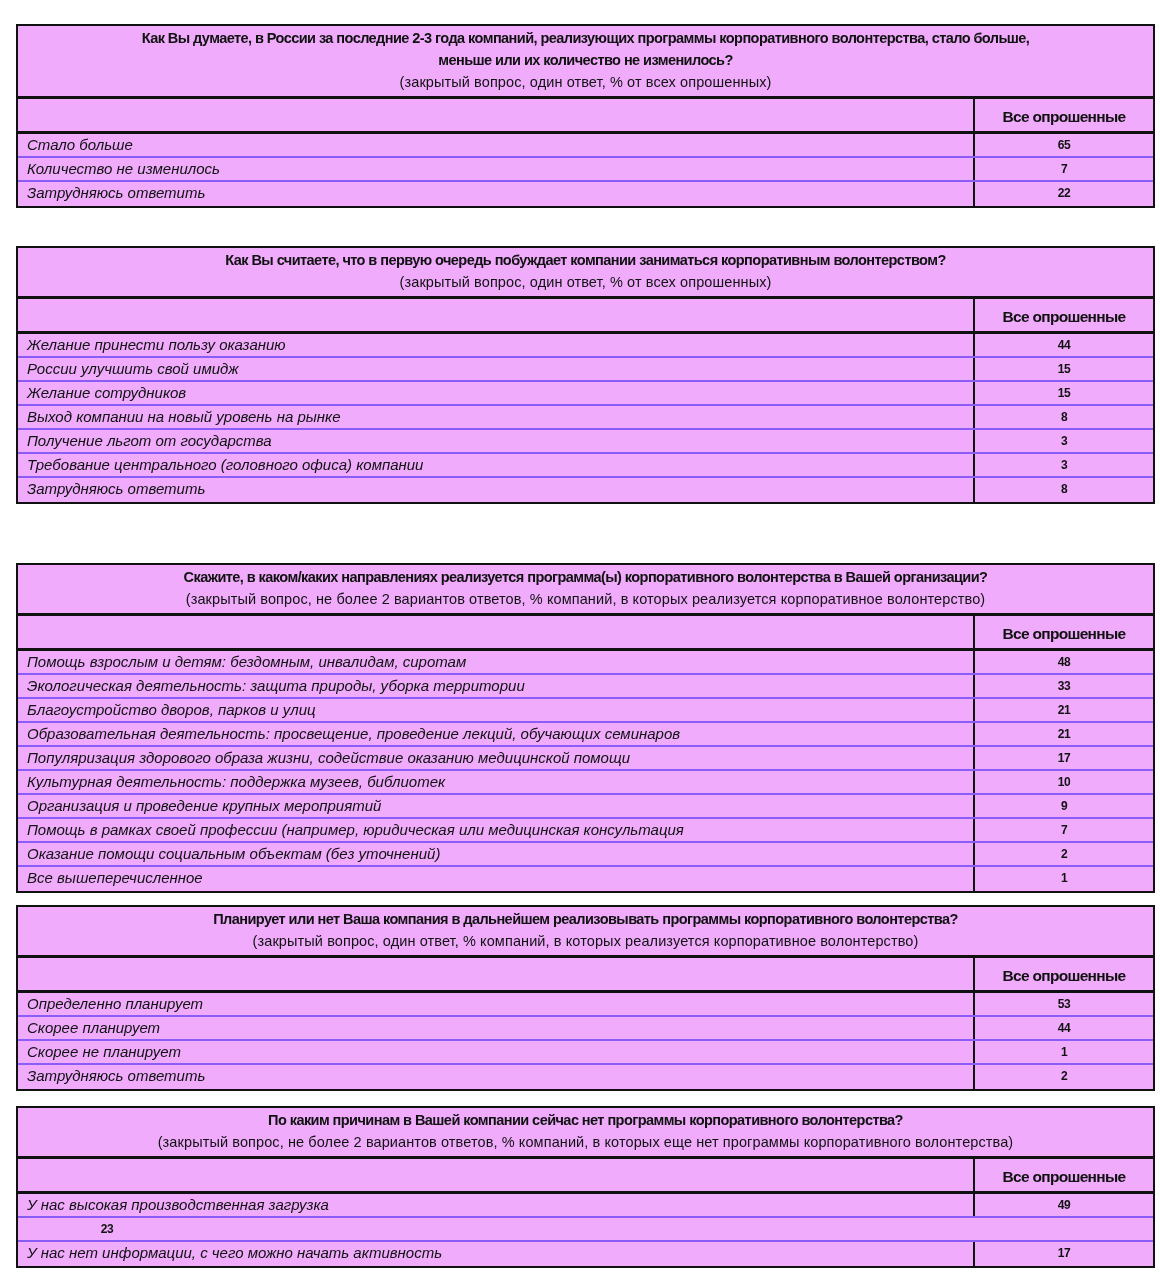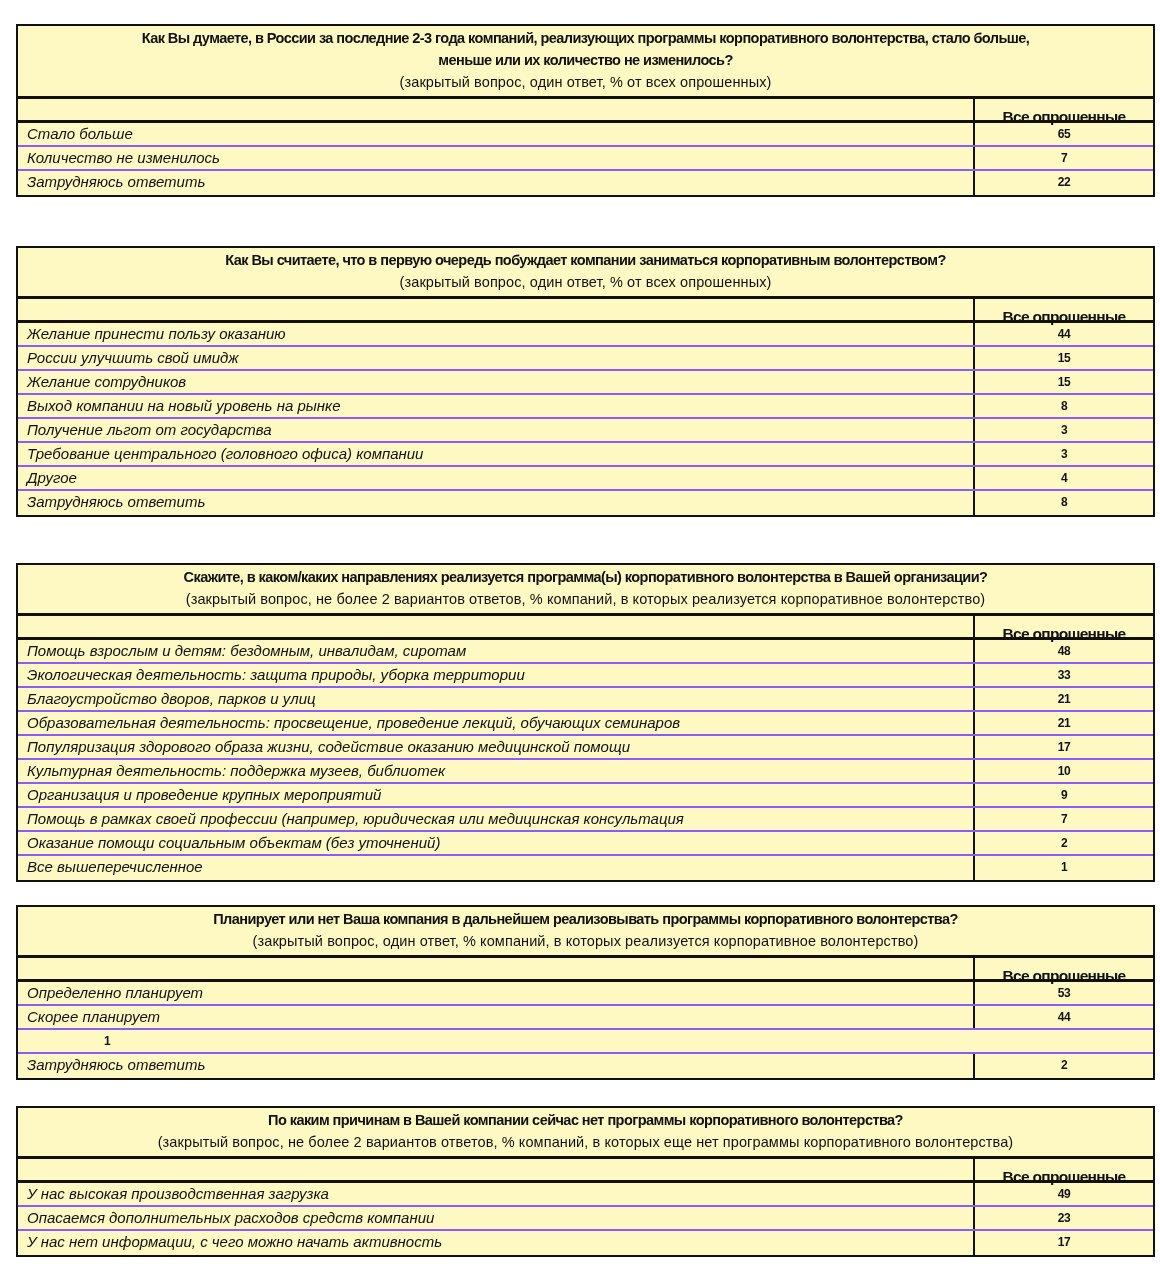--- a/index.html
+++ b/index.html
@@ -1,26 +1,26 @@
 <!DOCTYPE html>
 <html><head>
 <meta charset="utf-8">
 <style>
   html, body { margin: 0; padding: 0; background: #ffffff; }
   body { width: 1160px; height: 1280px; position: relative; overflow: hidden;
          font-family: "Liberation Sans", sans-serif; color: #111; }
   .survey-table { position: absolute; left: 16px; width: 1139px;
-                  border: 2px solid #111; box-sizing: border-box; background: #fef9c3; }
+                  border: 2px solid #111; box-sizing: border-box; background: #f0abfc; }
   .title-block { border-bottom: 3px solid #111; text-align: center; padding: 1px 8px 3px 8px; }
   .q-title { font-weight: bold; font-size: 15px; line-height: 22px; letter-spacing: -0.6px;
              transform: scaleX(0.97); }
   .q-sub { font-size: 14.5px; line-height: 22px; letter-spacing: 0.1px; }
   .row { display: flex; border-bottom: 2px solid #8b5cf6; box-sizing: border-box; }
   .row:last-child { border-bottom: none; border-radius: 9px; }
-  .row.header { height: 24px; border-bottom: 3px solid #111; }
+  .row.header { height: 35px; border-bottom: 3px solid #111; }
   .row.data { height: 24px; }
   .cell-label { flex: 1; border-right: 2px solid #111; padding-left: 9px;
                 font-style: italic; font-size: 15px; line-height: 22px; white-space: nowrap; overflow: hidden; }
   .cell-value { width: 178px; text-align: center; font-weight: bold; font-size: 12px;
                 line-height: 22px; letter-spacing: -0.5px; }
   .row.header .cell-value { font-size: 15.5px; line-height: 32px; letter-spacing: -0.7px; padding-top: 2px; }
   #t1 { top: 24px; }
   #t2 { top: 246px; }
   #t3 { top: 563px; }
   #t4 { top: 905px; }
@@ -78,24 +78,20 @@
       <div class="cell-label">Выход компании на новый уровень на рынке</div>
       <div class="cell-value">8</div>
     </div>
   <div class="row data">
       <div class="cell-label">Получение льгот от государства</div>
       <div class="cell-value">3</div>
     </div>
   <div class="row data">
       <div class="cell-label">Требование центрального (головного офиса) компании</div>
       <div class="cell-value">3</div>
-    </div>
-  <div class="row data">
-      <div class="cell-label">Другое</div>
-      <div class="cell-value">4</div>
     </div>
   <div class="row data">
       <div class="cell-label">Затрудняюсь ответить</div>
       <div class="cell-value">8</div>
     </div>
 </div>
 
 <div class="survey-table" id="t3">
   <div class="title-block">
     <div class="q-title">Скажите, в каком/каких направлениях реализуется программа(ы) корпоративного волонтерства в Вашей организации?</div>
@@ -158,20 +154,21 @@
   </div>
   <div class="row data">
       <div class="cell-label">Определенно планирует</div>
       <div class="cell-value">53</div>
     </div>
   <div class="row data">
       <div class="cell-label">Скорее планирует</div>
       <div class="cell-value">44</div>
     </div>
   <div class="row data">
+      <div class="cell-label">Скорее не планирует</div>
       <div class="cell-value">1</div>
     </div>
   <div class="row data">
       <div class="cell-label">Затрудняюсь ответить</div>
       <div class="cell-value">2</div>
     </div>
 </div>
 
 <div class="survey-table" id="t5">
   <div class="title-block">
@@ -180,20 +177,19 @@
   </div>
   <div class="row header">
     <div class="cell-label"></div>
     <div class="cell-value">Все опрошенные</div>
   </div>
   <div class="row data">
       <div class="cell-label">У нас высокая производственная загрузка</div>
       <div class="cell-value">49</div>
     </div>
   <div class="row data">
-      <div class="cell-label">Опасаемся дополнительных расходов средств компании</div>
       <div class="cell-value">23</div>
     </div>
   <div class="row data">
       <div class="cell-label">У нас нет информации, с чего можно начать активность</div>
       <div class="cell-value">17</div>
     </div>
 </div>
 
 </body></html>

